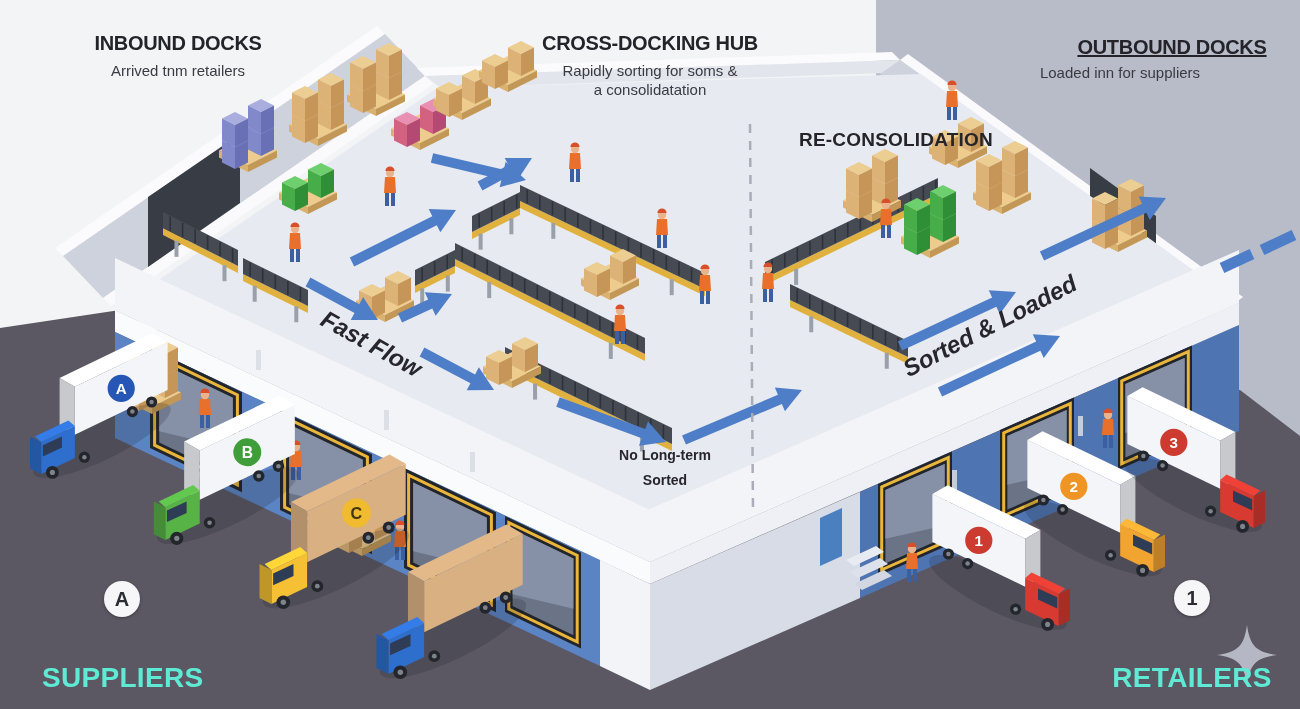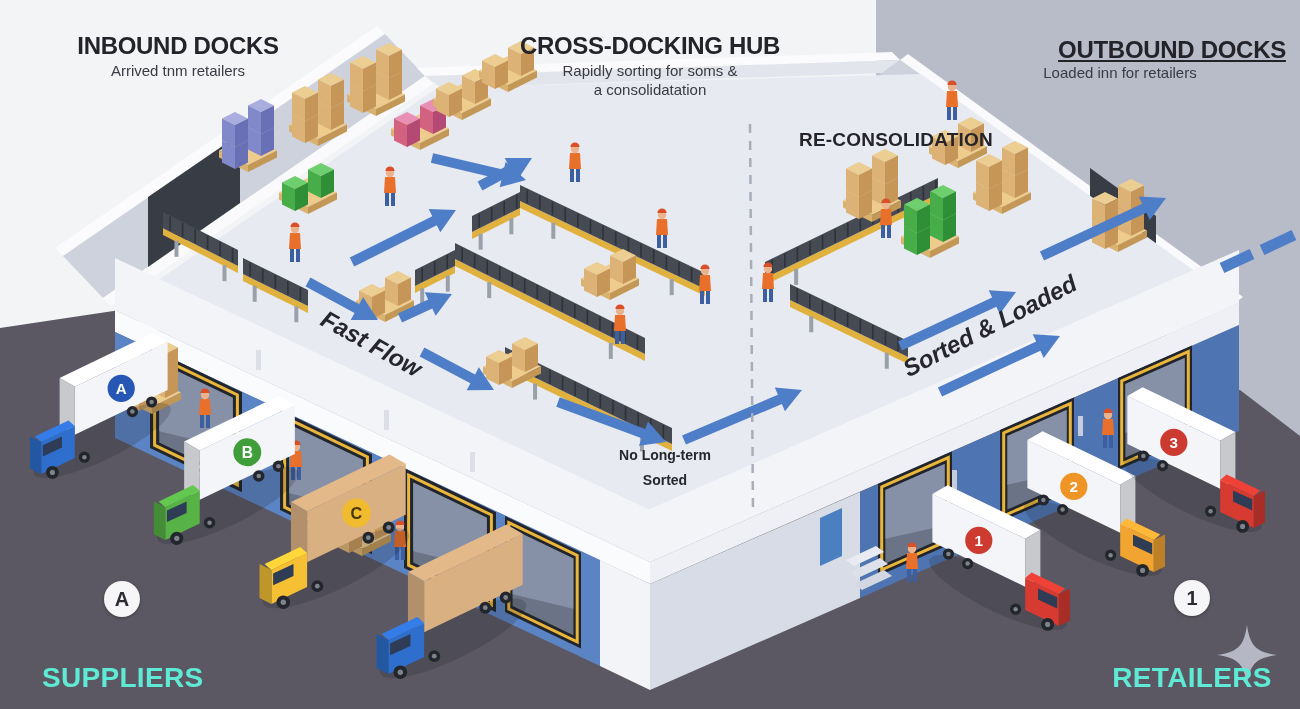--- a/index.html
+++ b/index.html
@@ -1,20 +1,20 @@
 <!DOCTYPE html>
 <html><head>
 <meta charset="utf-8">
 <style>
   html,body{margin:0;padding:0;background:#2e2d33;}
   .stage{position:relative;width:1300px;height:709px;overflow:hidden;
          font-family:"Liberation Sans",sans-serif;background:#5b5863;}
   .stage svg{position:absolute;left:0;top:0;}
   .label{position:absolute;white-space:nowrap;}
-  .ttl{font-weight:800;font-size:24px;color:#232329;letter-spacing:-0.3px;}
+  .ttl{font-weight:800;font-size:20px;color:#232329;letter-spacing:-0.3px;}
   .sub{font-weight:500;font-size:15px;color:#3a3b42;}
   .zone{font-weight:800;font-size:19px;color:#242429;letter-spacing:0.2px;}
   .flowlbl{font-weight:800;font-style:italic;font-size:24px;color:#26262c;}
   .storage{font-weight:700;font-size:14px;color:#26262c;line-height:25px;}
   .legend-label{font-weight:800;font-size:28px;color:#5eead4;letter-spacing:0.3px;margin-top:47px;}
   .badge{position:absolute;width:36px;height:36px;border-radius:50%;background:#f6f6f8;
          color:#2c2d33;font-weight:800;font-size:20px;display:flex;
          align-items:center;justify-content:center;box-shadow:0 1px 3px rgba(0,0,0,.35);}
   .ctr{text-align:center;}
 </style>
@@ -768,21 +768,21 @@
 </svg>
 
 <div class="label ttl ctr" style="left:58px;top:32px;width:240px;">INBOUND DOCKS</div>
 <div class="label sub ctr" style="left:58px;top:62px;width:240px;">Arrived tnm retailers</div>
 
 <div class="label sub ctr" style="left:490px;top:62px;width:320px;">Rapidly sorting for soms &amp;</div>
 <div class="label ttl ctr" style="left:490px;top:32px;width:320px;">CROSS-DOCKING HUB</div>
 <div class="label sub ctr" style="left:490px;top:81px;width:320px;">a consolidatation</div>
 
 <div class="label ttl ctr" style="left:1052px;top:36px;width:240px;text-decoration:underline;">OUTBOUND DOCKS</div>
-<div class="label sub ctr" style="left:1000px;top:64px;width:240px;">Loaded inn for retailers</div>
+<div class="label sub ctr" style="left:1000px;top:64px;width:240px;">Loaded inn for suppliers</div>
 
 <div class="label zone ctr" style="left:796px;top:129px;width:200px;text-align:center;">RE-CONSOLIDATION</div>
 
 <div class="label flowlbl" style="left:316px;top:330px;transform:rotate(29deg);">Fast Flow</div>
 <div class="label flowlbl ctr" style="left:880px;top:312px;width:220px;transform:rotate(-27.5deg);">Sorted &amp; Loaded</div>
 
 <div class="label storage ctr" style="left:565px;top:443px;width:200px;">No Long-term</div>
 <div class="label storage ctr" style="left:565px;top:468px;width:200px;">Sorted</div>
 
 <div class="badge" style="left:104px;top:581px;">A</div>

